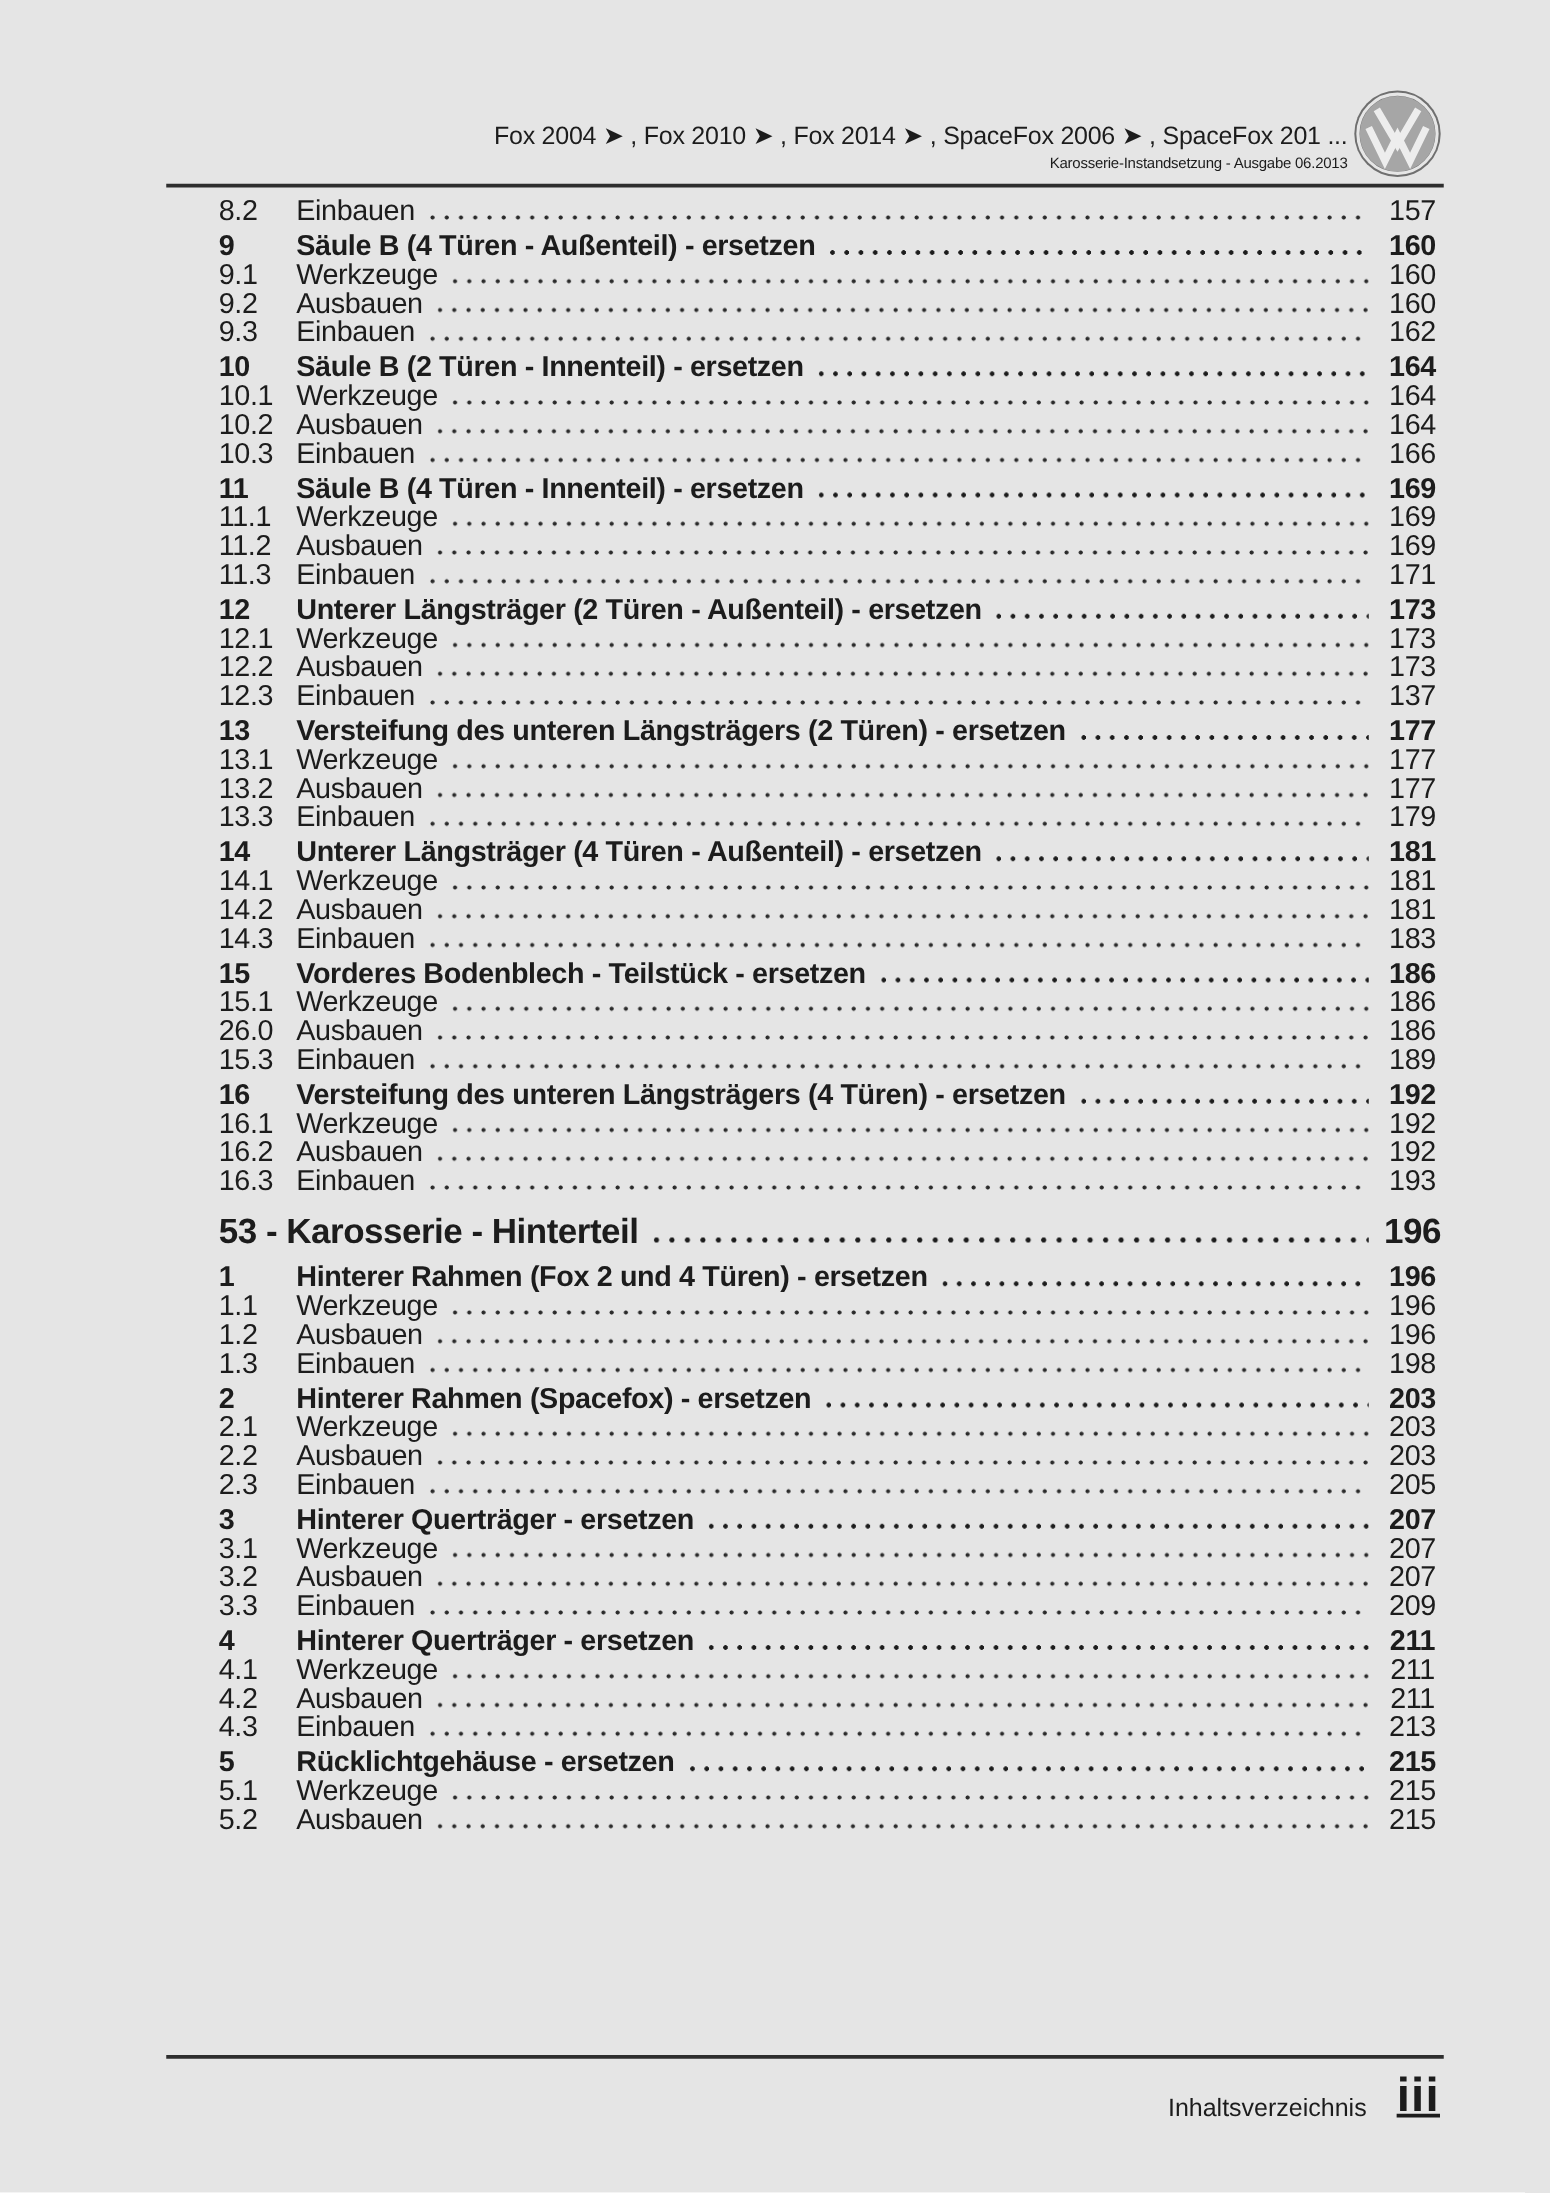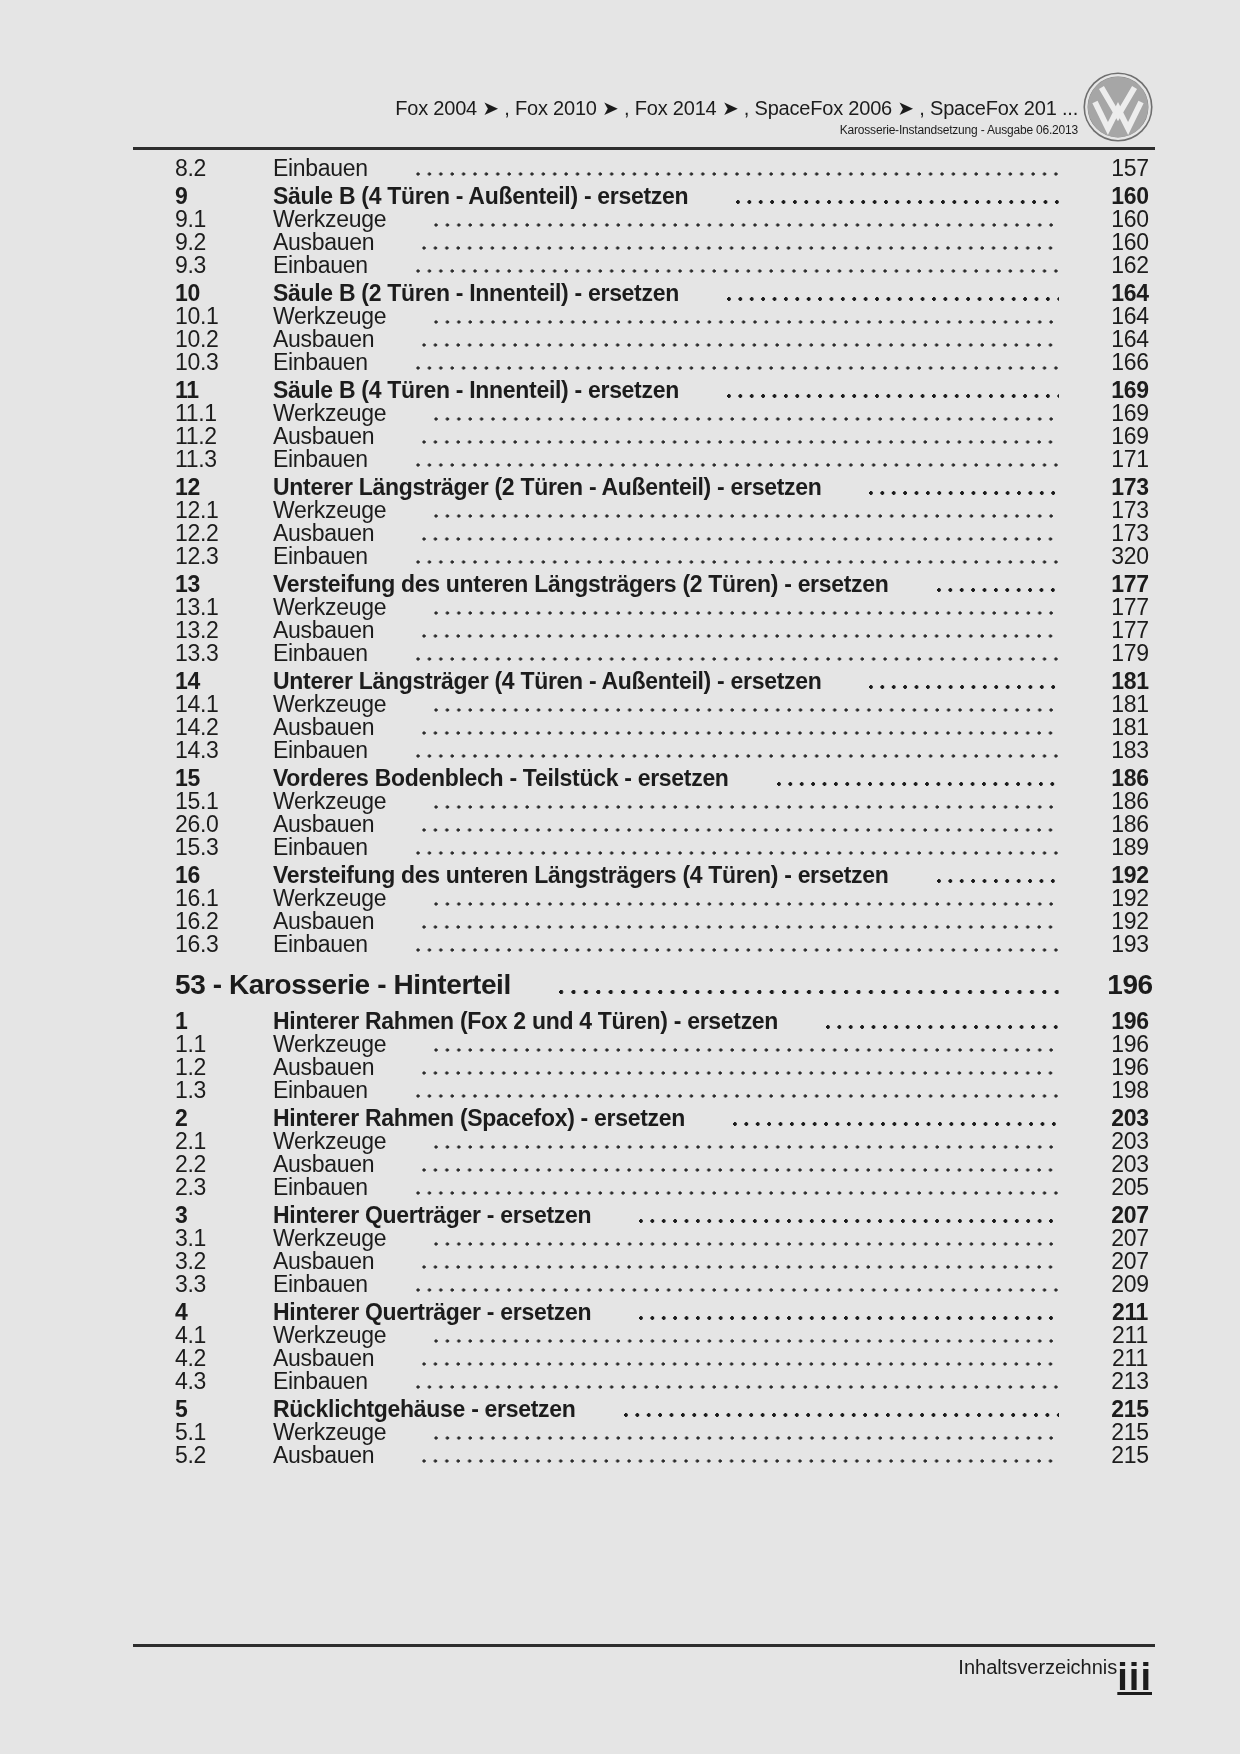--- a/index.html
+++ b/index.html
@@ -22,21 +22,21 @@
   }
   .vw-logo{position:absolute;top:71px;left:1082px;width:72px;height:72px;}
   .rule{position:absolute;left:133px;width:1022px;height:3px;background:#2e2e2e;}
   .rule-top{top:147px;}
   .rule-bottom{top:1644px;}
   
   .toc{
     position:absolute;top:157px;left:133px;width:1022px;
     font-size:23px;letter-spacing:-0.3px;
   }
-  .row{display:flex;align-items:baseline;line-height:23px;white-space:nowrap;gap:36px;}
+  .row{display:flex;align-items:baseline;line-height:23px;white-space:nowrap;}
   .row .num{flex:none;width:62px;padding-left:42px;}
   .row .title{flex:none;}
   .leader{
     flex:1;height:4px;margin:0 10px 0 12px;
     background-image:radial-gradient(circle at 2px 2px,#2b2b2b 1.35px,rgba(0,0,0,0) 1.9px);
     background-size:11.4px 4px;background-repeat:repeat-x;background-position:left bottom;
   }
   .page-num{flex:none;min-width:50px;text-align:center;}
   .row.section{font-weight:bold;margin-top:5px;}
   .row.section .leader{
@@ -46,21 +46,21 @@
     font-weight:bold;font-size:28px;line-height:30px;
     margin-top:14px;margin-bottom:10px;letter-spacing:-0.4px;margin-left:42px;
   }
   .row.chapter .leader{
     background-image:radial-gradient(circle at 2.2px 2px,#1c1c1c 1.8px,rgba(0,0,0,0) 2.3px);
     background-size:12.4px 4px;
   }
   
   .footer{
     position:absolute;top:1656px;right:88px;
-    display:flex;align-items:flex-start;
+    display:flex;align-items:flex-end;gap:24px;
   }
   .footer-label{font-size:20px;}
   .footer-page{font-size:38px;font-weight:bold;letter-spacing:1px;text-decoration:underline;}
 </style>
 </head>
 <body>
 
 <div class="page">
 
   <div class="hdr-line1">Fox 2004 ➤ , Fox 2010 ➤ , Fox 2014 ➤ , SpaceFox 2006 ➤ , SpaceFox 201 ...</div>
@@ -170,21 +170,21 @@
       <div class="row sub">
       <span class="num">12.2</span>
       <span class="title">Ausbauen</span>
       <span class="leader"></span>
       <span class="page-num">173</span>
     </div>
       <div class="row sub">
       <span class="num">12.3</span>
       <span class="title">Einbauen</span>
       <span class="leader"></span>
-      <span class="page-num">320</span>
+      <span class="page-num">137</span>
     </div>
       <div class="row section">
       <span class="num">13</span>
       <span class="title">Versteifung des unteren Längsträgers (2 Türen) - ersetzen</span>
       <span class="leader"></span>
       <span class="page-num">177</span>
     </div>
       <div class="row sub">
       <span class="num">13.1</span>
       <span class="title">Werkzeuge</span>

